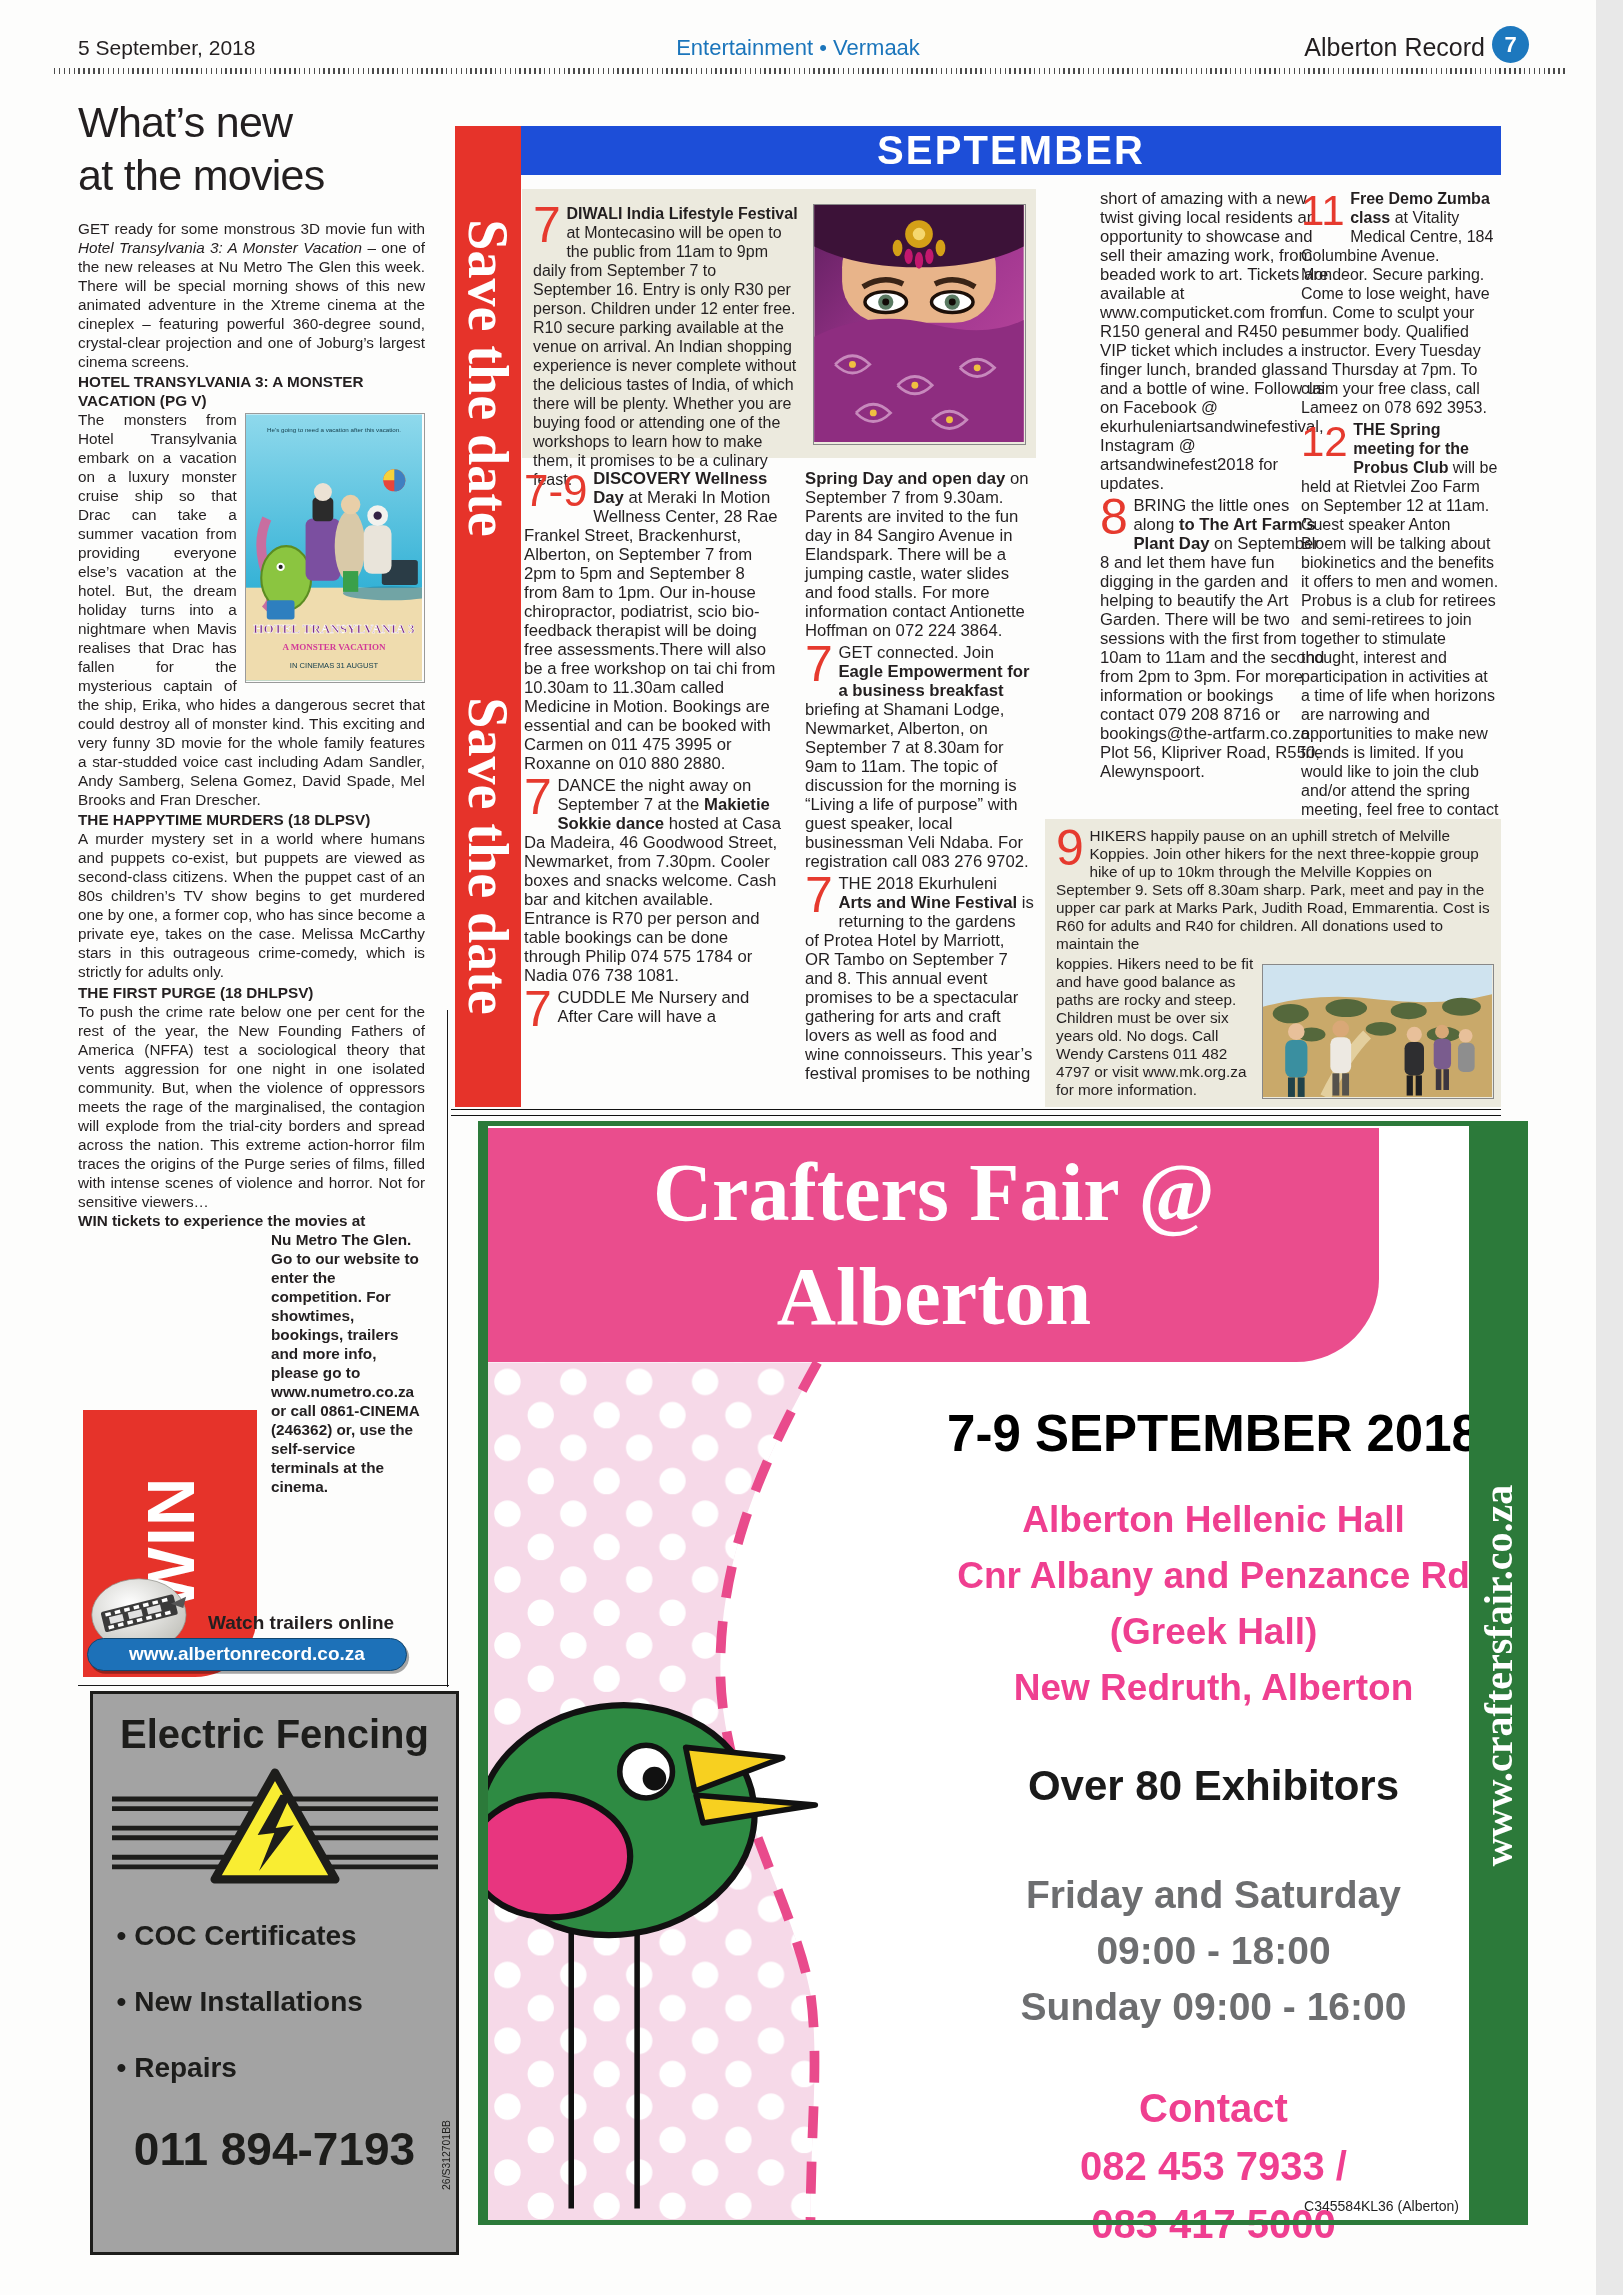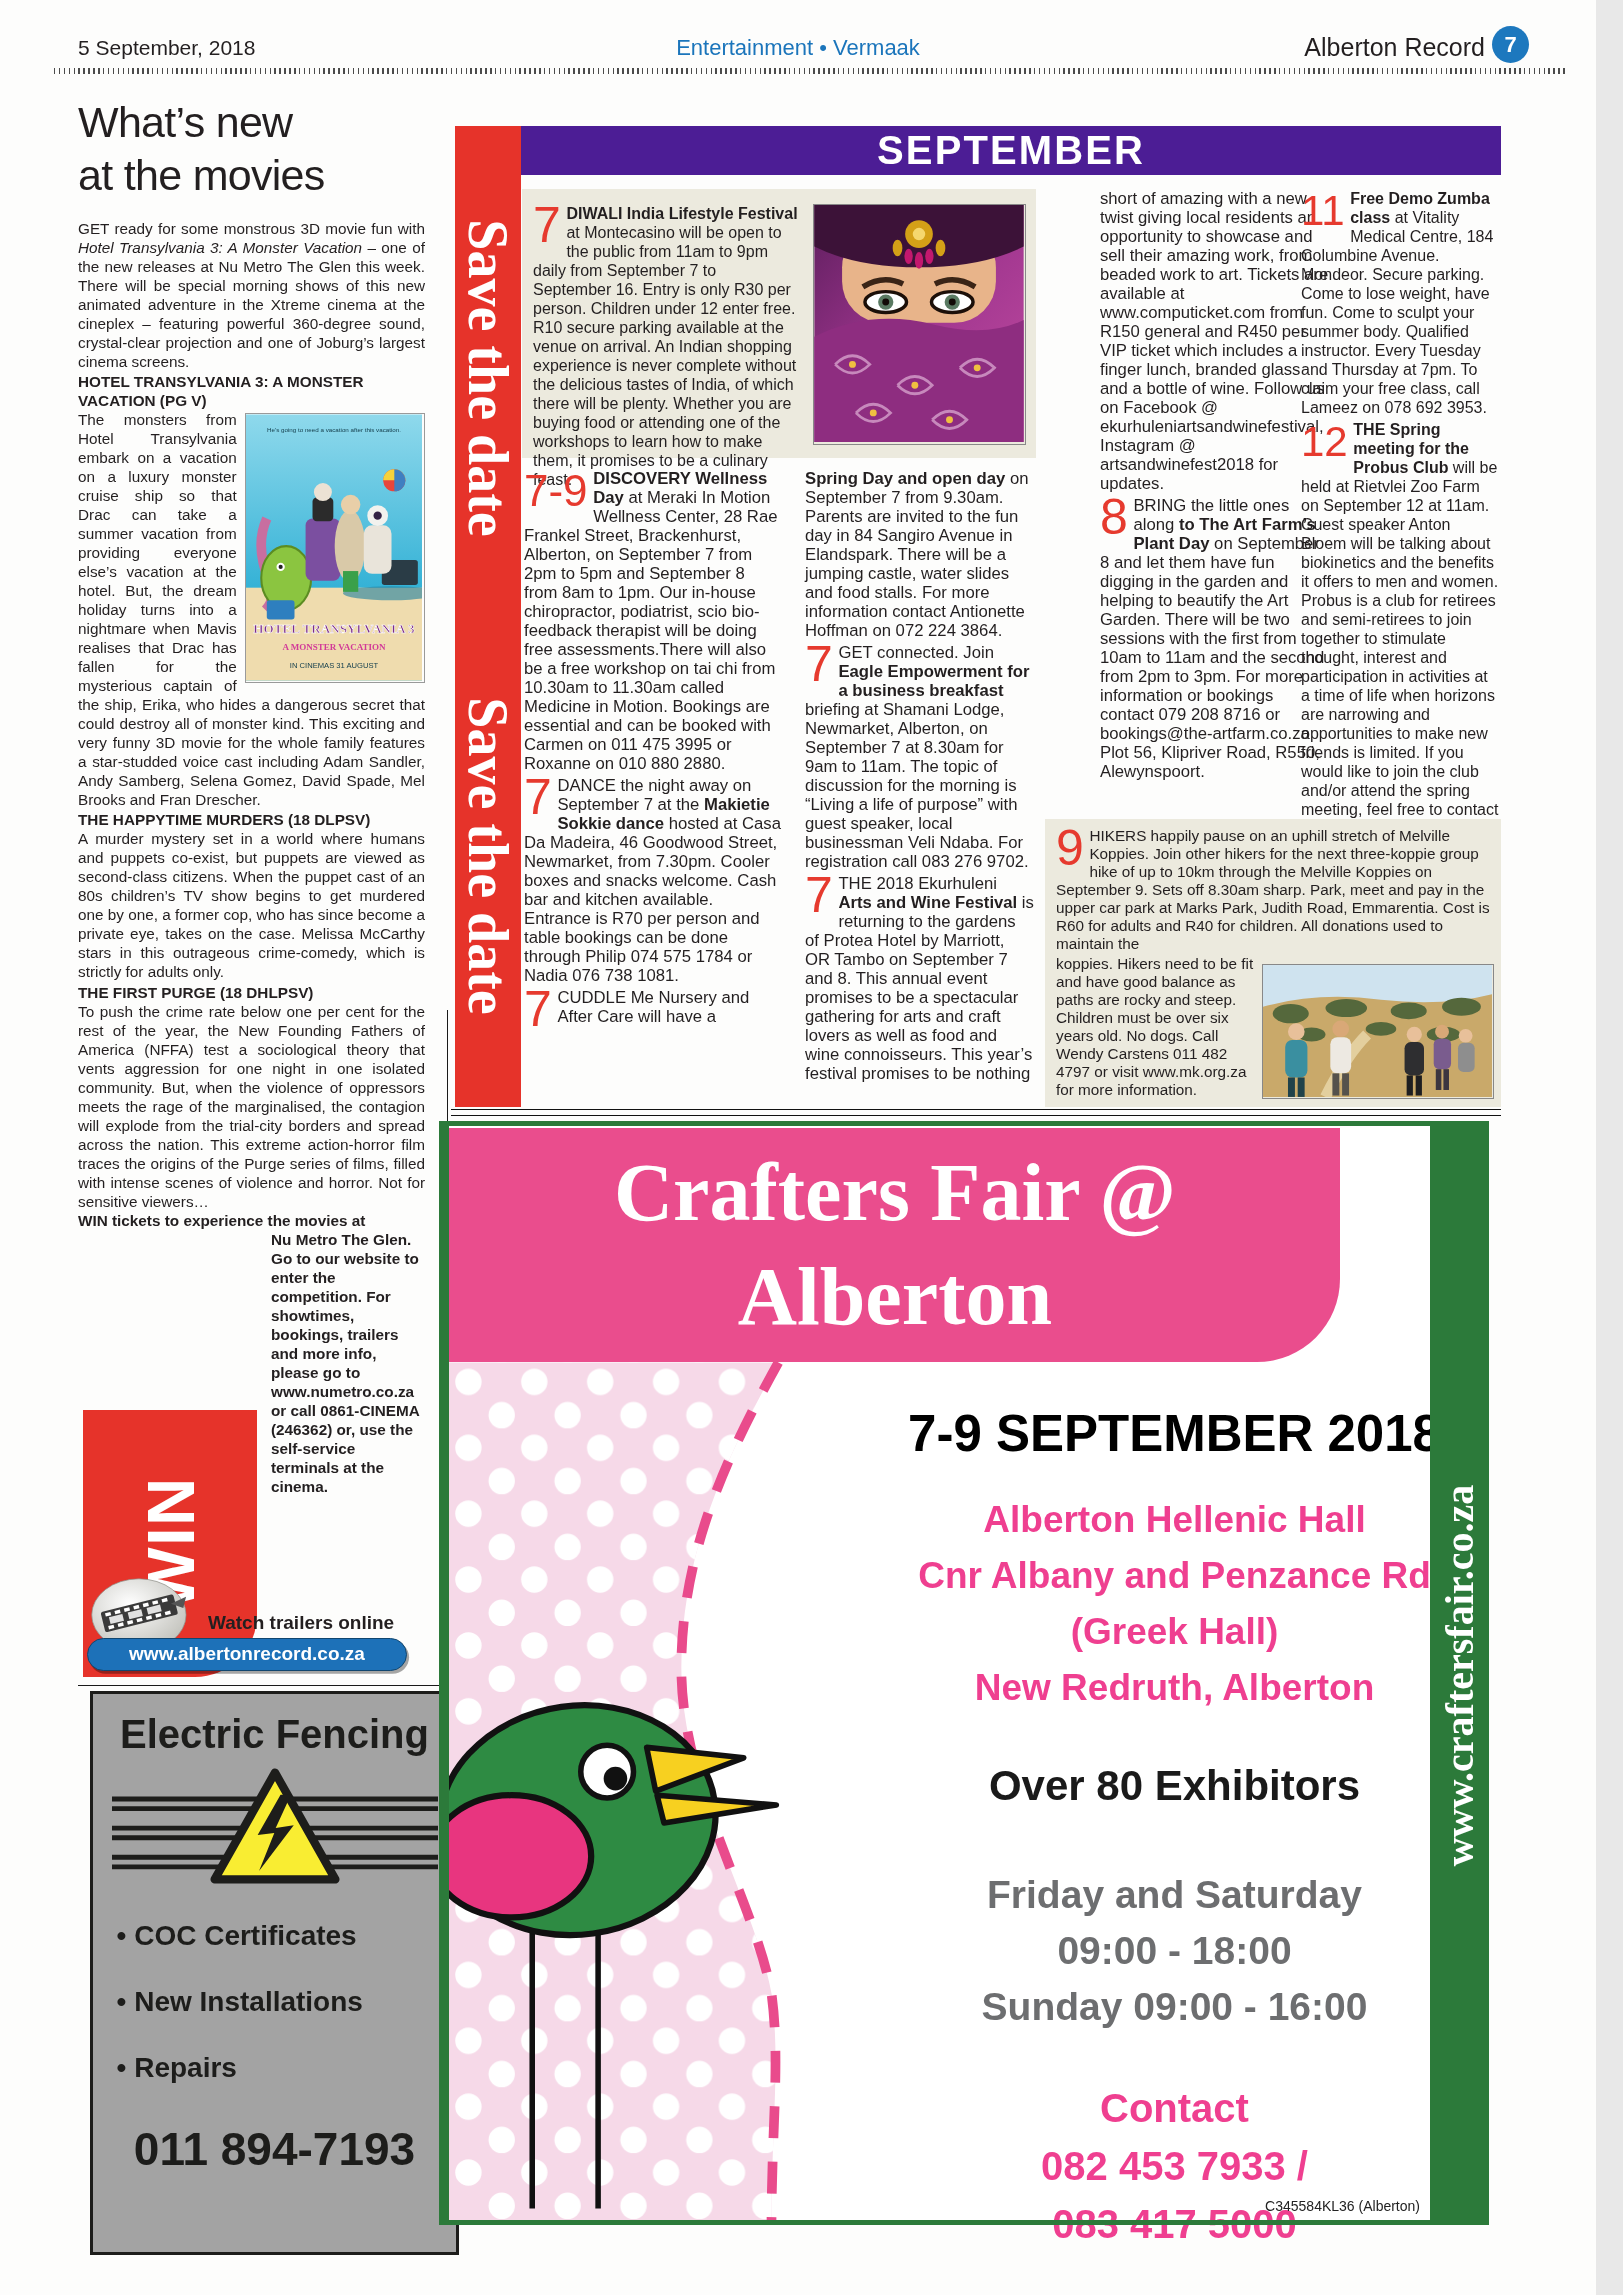--- a/index.html
+++ b/index.html
@@ -39,21 +39,21 @@
 
   
   .efence{left:90px;top:1691px;width:369px;height:564px;background:#a3a3a3;border:3.5px solid #1d1d1b;box-sizing:border-box;}
   .ef-title{width:100%;text-align:center;margin-top:18px;font-size:40px;font-weight:bold;color:#1d1d1b;}
   .ef-graphic{display:block;margin:9.7px auto 0 auto;}
   .ef-bullets{margin:18px 0 0 23.6px;font-size:28px;font-weight:bold;line-height:66px;color:#1d1d1b;}
   .ef-phone{width:100%;text-align:center;font-size:46px;font-weight:bold;margin-top:21px;color:#1d1d1b;}
   .ef-code{right:4.2px;bottom:132px;font-size:10.4px;transform:rotate(-90deg);transform-origin:right bottom;color:#1d1d1b;}
 
   
-  .sep-banner{left:521px;top:126px;width:980px;height:49px;background:#4c1d95;color:#fff;
+  .sep-banner{left:521px;top:126px;width:980px;height:49px;background:#1d4ed8;color:#fff;
               display:flex;align-items:center;justify-content:center;font-size:40px;font-weight:bold;letter-spacing:2.1px;}
   .std-strip{left:455px;top:126px;width:66px;height:981px;background:#e6332a;}
   .std-text{position:absolute;left:0;width:66px;height:479px;display:flex;align-items:center;justify-content:center;}
   .std-text span{transform:rotate(90deg);white-space:nowrap;color:#fff;
                  font-family:"Liberation Serif",serif;font-weight:bold;font-size:56px;}
   .ev{font-size:16.7px;line-height:19px;}
   .ev p{margin:0 0 2.8px 0;}
   .num{float:left;font-size:50px;line-height:39px;color:#e63a2e;margin:2.1px 5.6px 0 0;}
   .diwali-box{left:522px;top:189px;width:514px;height:269px;background:#eceade;}
   .diwali-text{position:absolute;left:11px;top:15.3px;width:265px;font-size:16px;line-height:19px;}
@@ -65,21 +65,21 @@
   .col3{left:1052px;top:189px;width:229px;height:625px;margin-left:48px;}
   .col4{left:1301px;top:189px;width:199px;font-size:16px;line-height:19px;}
   .hikers-box{left:1045px;top:819px;width:456px;height:288px;background:#eceade;font-size:15.3px;line-height:18px;}
   .hikers-inner{position:absolute;left:11px;top:8.3px;width:434px;}
   .hikers-p2{width:208px;margin-top:1.4px;}
   .hikers-photo{position:absolute;right:7px;bottom:8.3px;width:230px;height:133px;border:0.7px solid #888;}
   .rule-a{left:451px;top:1109px;width:1050px;height:1.4px;background:#111;}
   .rule-b{left:451px;top:1115px;width:1050px;height:1.4px;background:#111;}
 
   
-  .crafters{left:439px;top:1121px;width:1050px;height:1104px;background:#fff;border-top:5.6px solid #2c7a3a;box-sizing:border-box;}
+  .crafters{left:478px;top:1121px;width:1050px;height:1104px;background:#fff;border-top:5.6px solid #2c7a3a;box-sizing:border-box;}
   .cf-leftbar{position:absolute;left:0;top:0;width:10.4px;height:100%;background:#2c7a3a;}
   .cf-header{position:absolute;left:10.4px;top:2.1px;width:891px;height:234px;background:#ea4d8d;
              border-bottom-right-radius:83px;color:#fff;text-align:center;
              font-family:"Liberation Serif",serif;font-weight:bold;}
   .cf-header .l1{margin-top:12.5px;font-size:82px;line-height:104px;}
   .cf-header .l2{font-size:82px;line-height:104px;}
   .cf-art{position:absolute;left:10.4px;top:236px;}
   .cf-text{position:absolute;left:326px;top:250px;width:819px;text-align:center;font-weight:bold;}
   .cf-dates{font-size:51px;color:#000;margin-top:28px;}
   .cf-venue{font-size:37px;line-height:56px;color:#ef3f90;margin-top:29px;}

